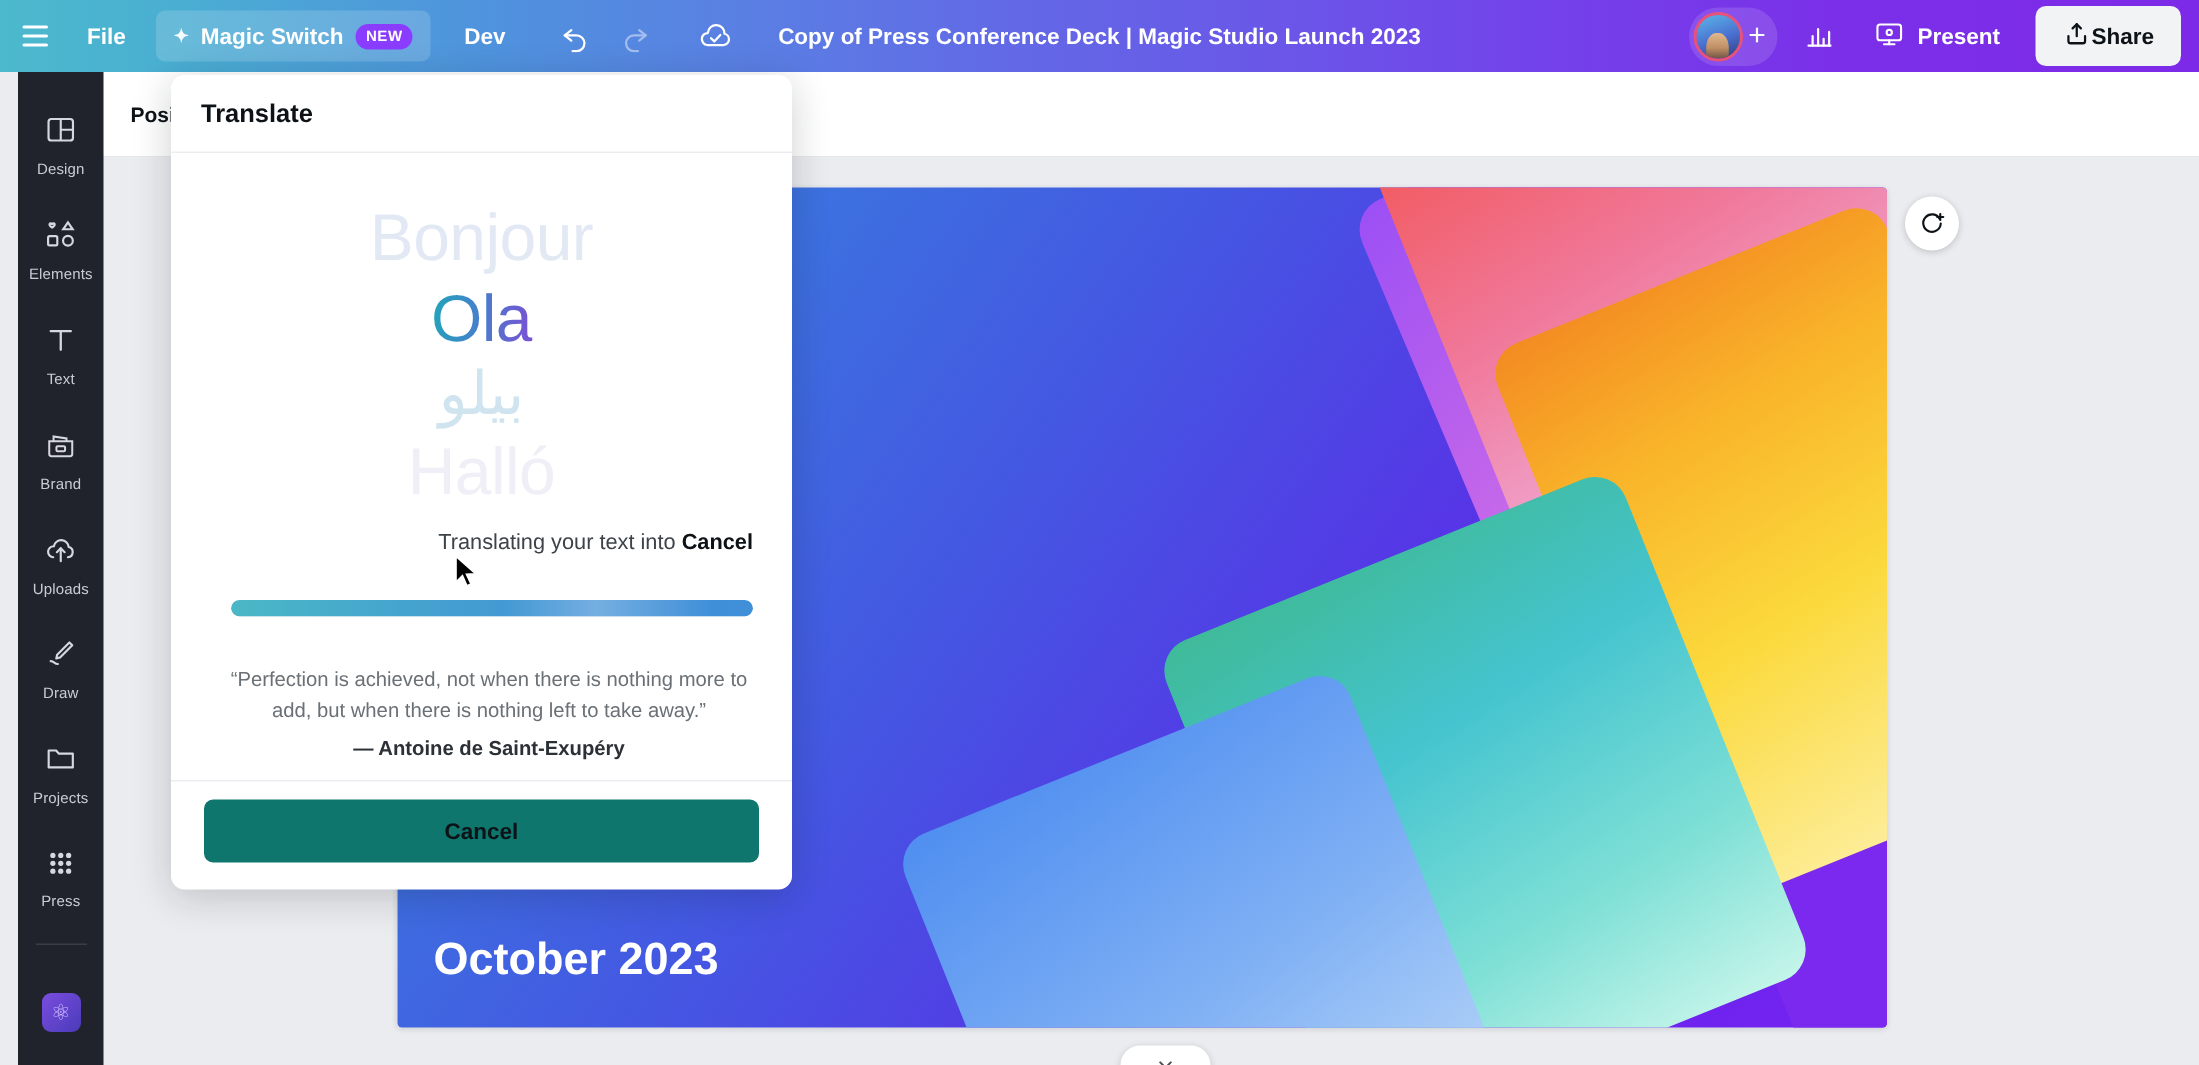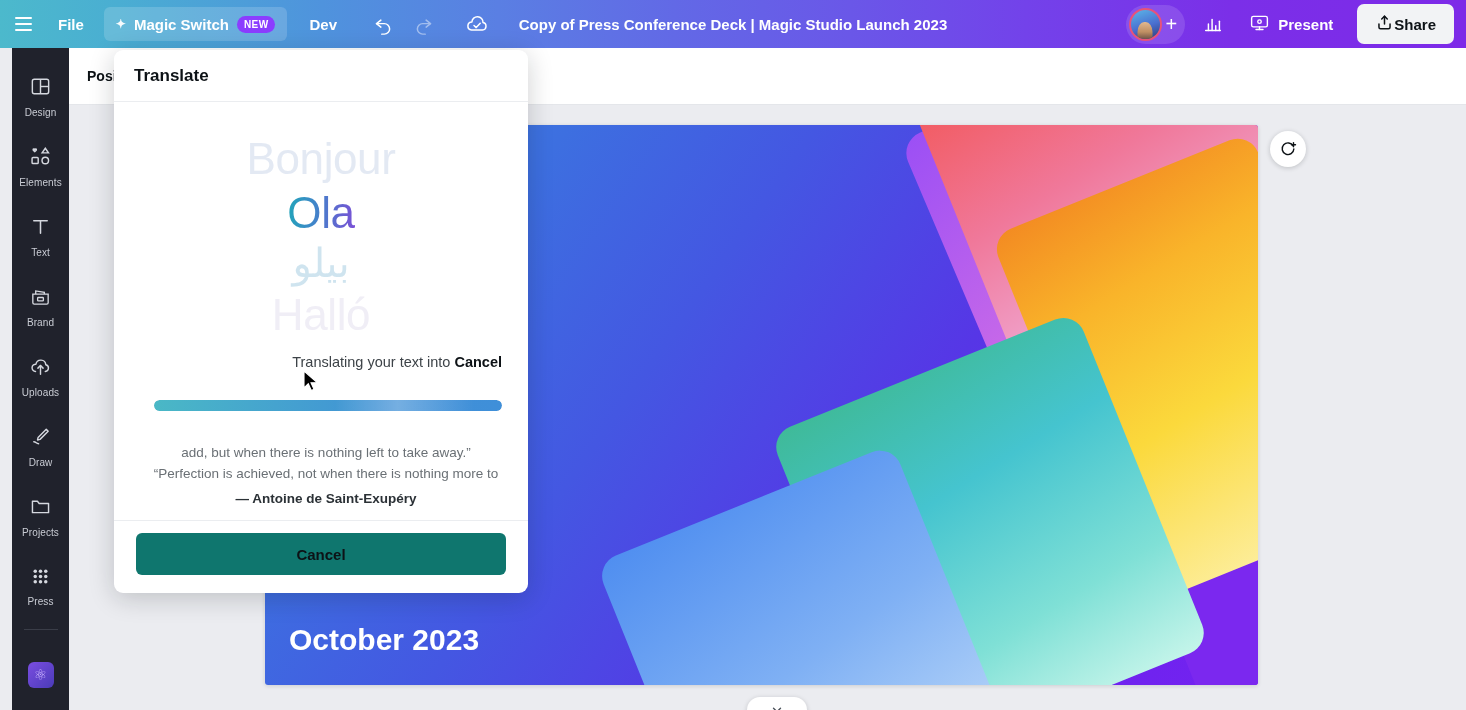--- a/index.html
+++ b/index.html
@@ -539,22 +539,22 @@
     <div class="status-line">
       <span>Translating your text into</span>
       <b>Cancel</b>
     </div>
 
     <div class="progress-track">
       <div class="progress-fill"></div>
     </div>
 
     <div class="quote">
+      <div>“Perfection is achieved, not when there is nothing more to</div>
       <div>add, but when there is nothing left to take away.”</div>
-      <div>“Perfection is achieved, not when there is nothing more to</div>
       <div class="quote-author">— Antoine de Saint-Exupéry</div>
     </div>
   </div>
 
   <div class="modal-foot">
     <button class="cancel-btn">Cancel</button>
   </div>
 </div>
 
 <div class="cursor">

